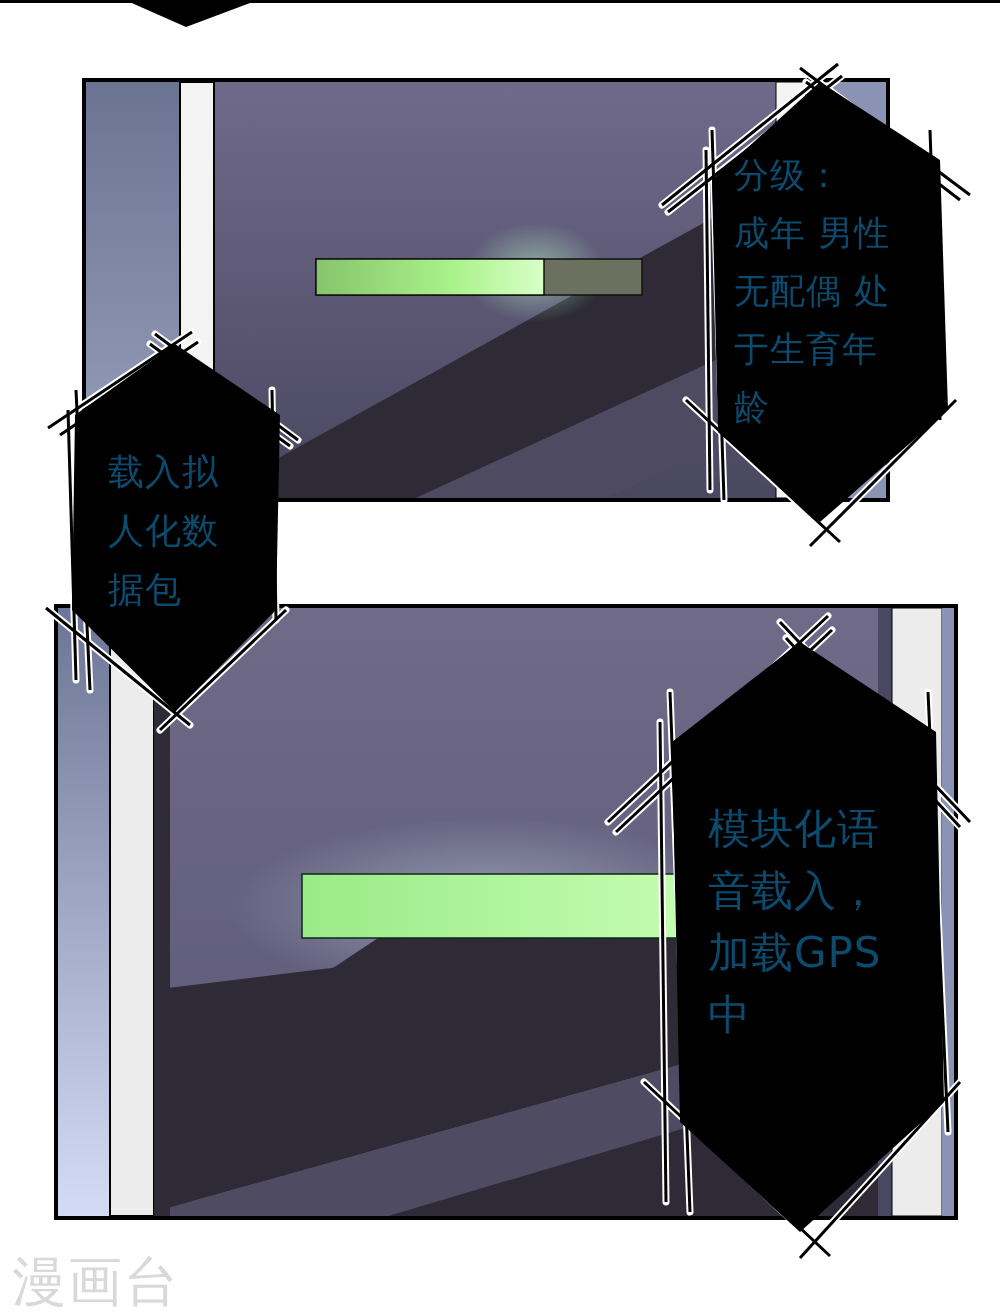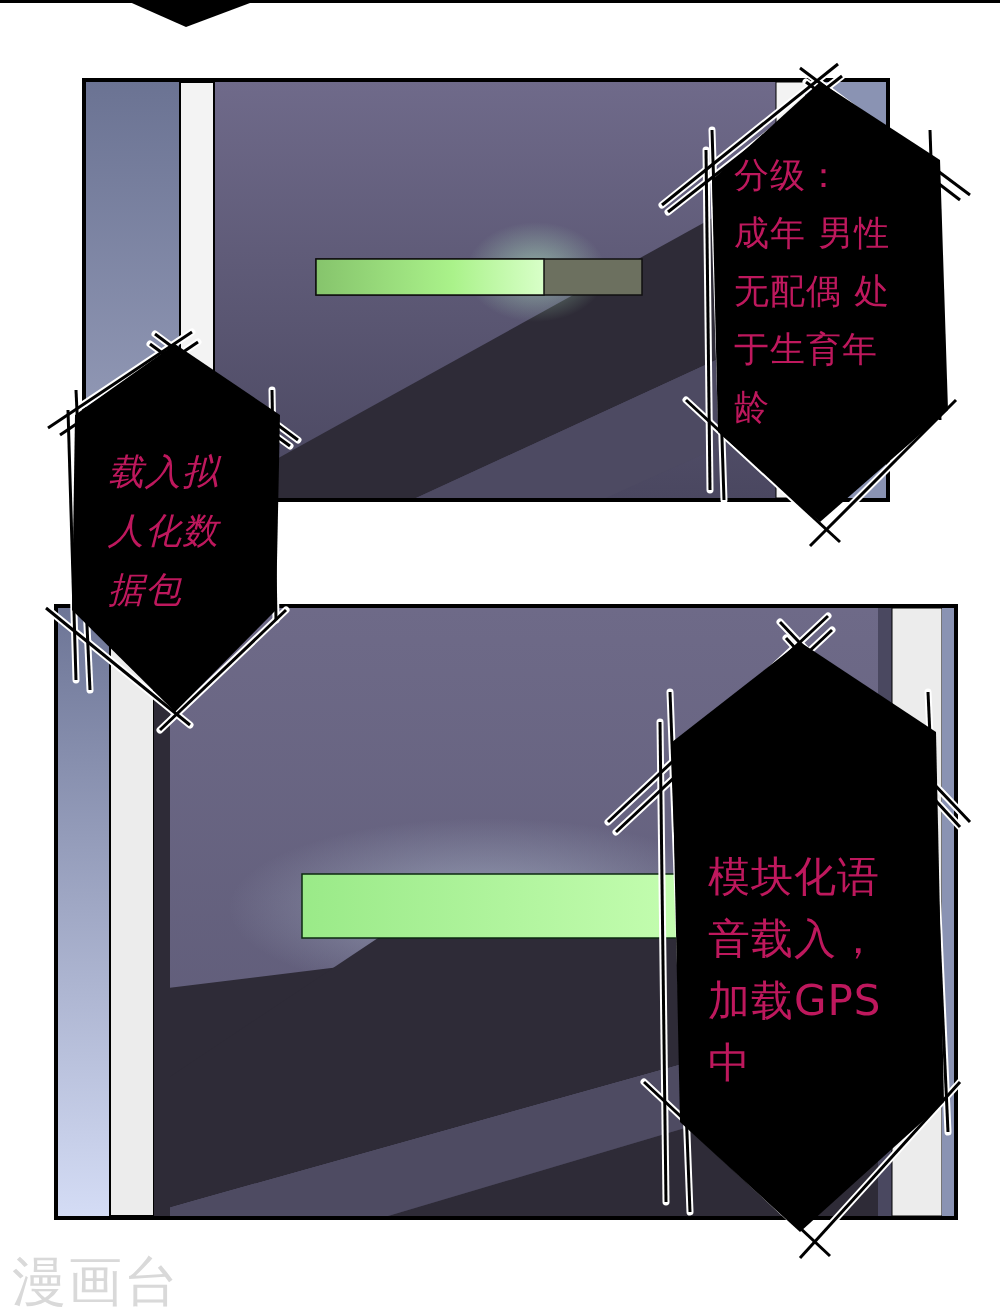--- a/index.html
+++ b/index.html
@@ -15,29 +15,29 @@
       position: absolute; overflow: hidden;
       border: 4px solid #000; box-sizing: border-box;
     }
     #panel1 { left: 82px; top: 78px; width: 808px; height: 424px; }
     #panel2 { left: 54px; top: 604px; width: 904px; height: 616px; }
     .panel svg.bg { position: absolute; left: 0; top: 0; }
 
     .bubble { position: absolute; }
     .bubble svg { position: absolute; left: 0; top: 0; overflow: visible; }
     .bubble-text {
-      position: absolute; color: #be185d; font-size: 38px; line-height: 60px;
+      position: absolute; color: #0c4a6e; font-size: 38px; line-height: 60px;
       white-space: pre; letter-spacing: 1px;
     }
     #bubble1 { left: 660px; top: 60px; width: 320px; height: 490px; }
     #bubble1 .bubble-text { left: 74px; top: 86px; font-size: 35px; line-height: 58px; }
     #bubble2 { left: 40px; top: 320px; width: 270px; height: 420px; }
-    #bubble2 .bubble-text { left: 68px; top: 122px; font-size: 36px; line-height: 59px; font-style: italic; }
+    #bubble2 .bubble-text { left: 68px; top: 122px; font-size: 36px; line-height: 59px; }
     #bubble3 { left: 600px; top: 612px; width: 400px; height: 650px; }
-    #bubble3 .bubble-text { left: 108px; top: 186px; font-size: 42px; line-height: 62px; margin-top: 48px; }
+    #bubble3 .bubble-text { left: 108px; top: 186px; font-size: 42px; line-height: 62px; }
 
     .watermark {
       position: absolute; left: 12px; top: 1246px; color: #d9d9d9;
       font-size: 54px; letter-spacing: 2px;
     }
   </style>
 </head>
 <body>
 
 <svg class="top-arrow" viewBox="0 0 1000 30" width="1000" height="30">

